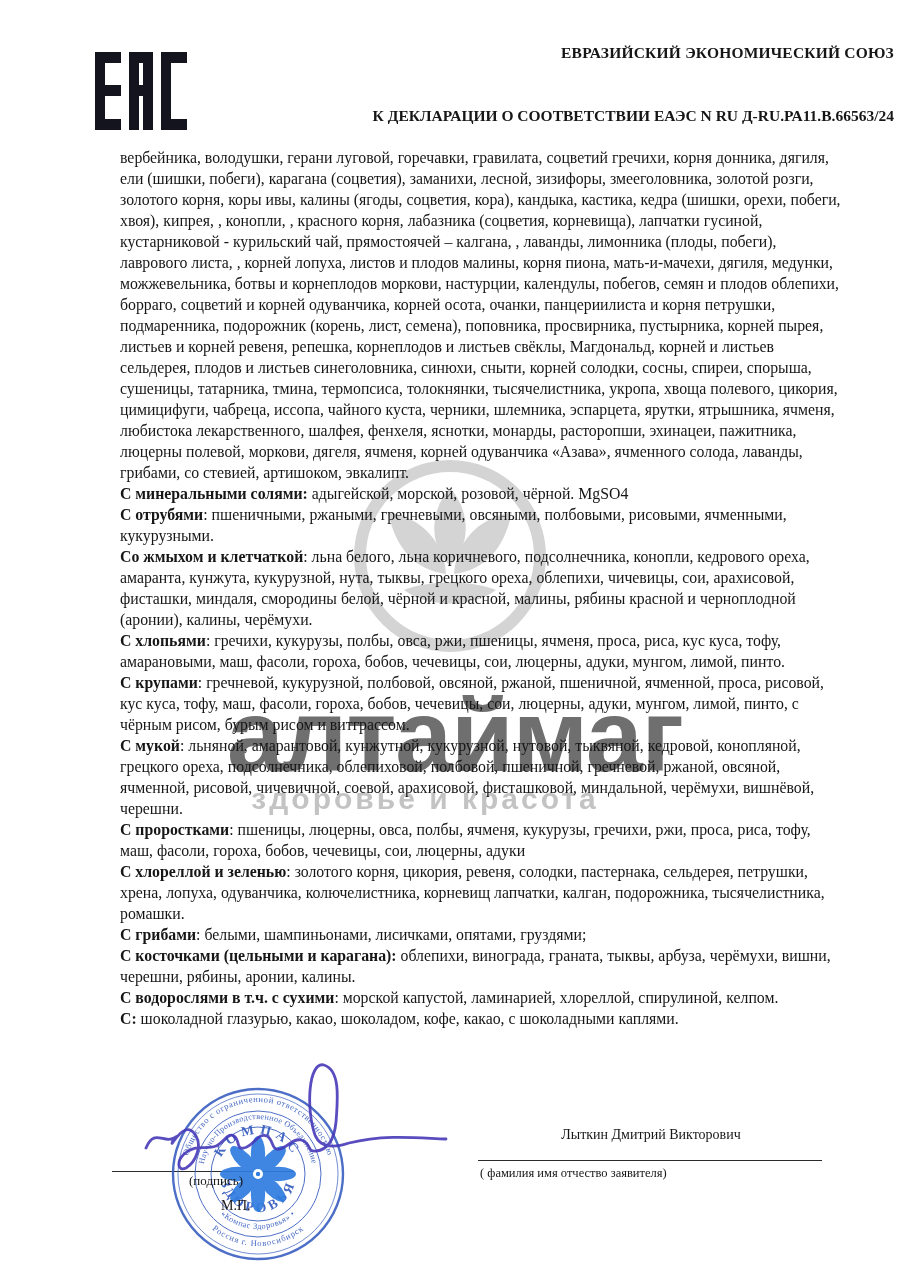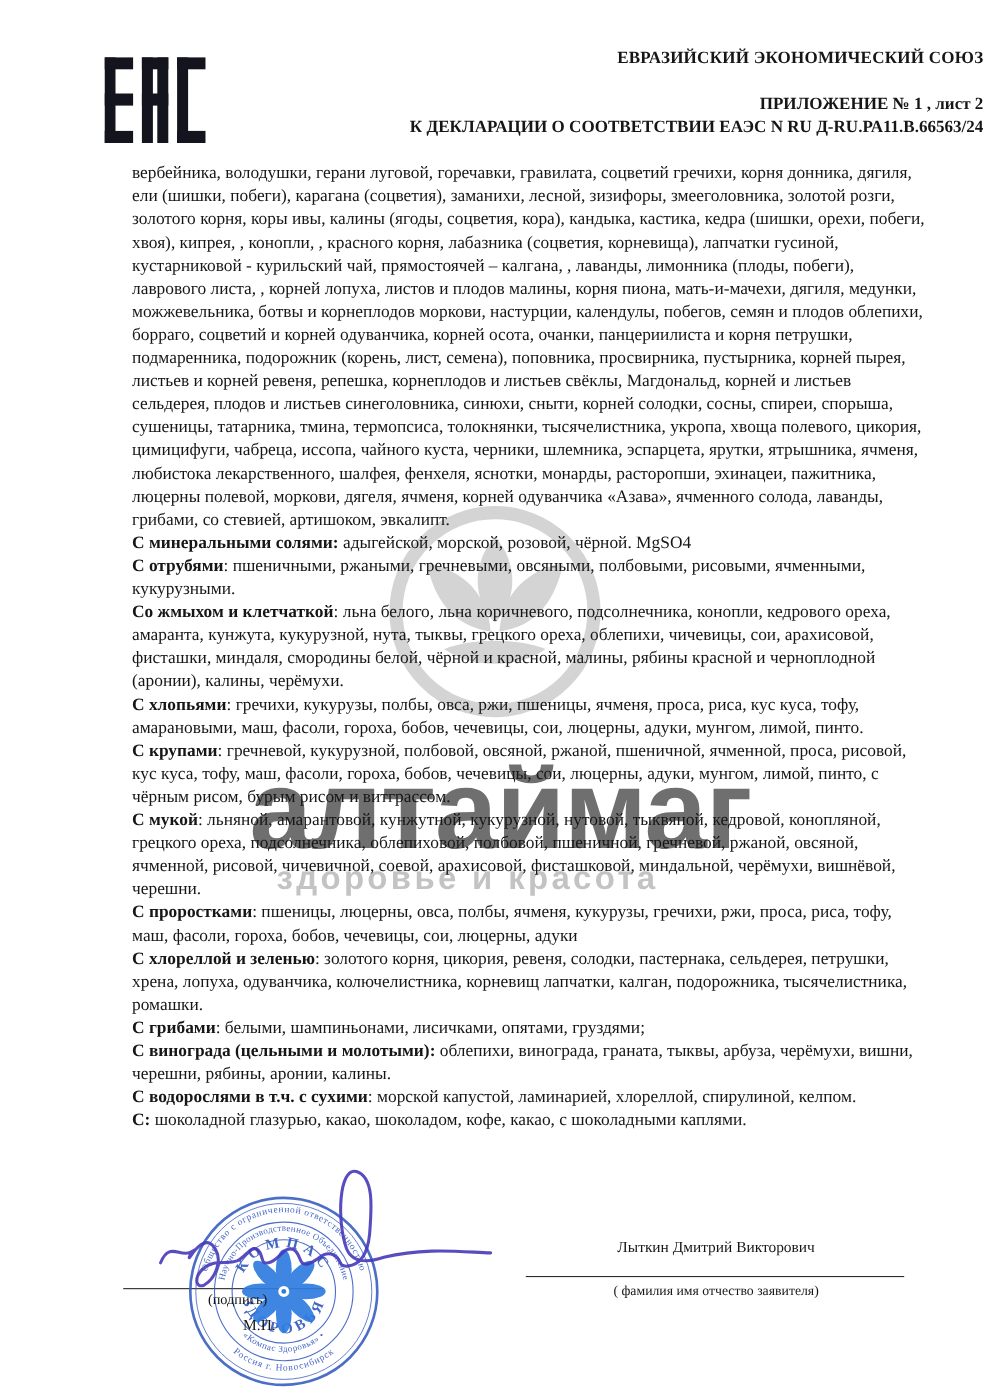--- a/index.html
+++ b/index.html
@@ -25,21 +25,21 @@
             font-size:15.8px;line-height:21px;}
   .bodytext p{margin:0;}
   .bodytext b{font-weight:bold;}
   
   .signline-left{position:absolute;left:112px;top:1171px;width:182px;height:1.3px;background:#2b2b2b;z-index:1;}
   .cap-sign{position:absolute;left:189px;top:1173px;font-size:13px;z-index:4;}
   .cap-mp{position:absolute;left:221px;top:1198px;font-size:14px;z-index:4;}
   .stamp{position:absolute;left:140px;top:1052px;width:330px;height:220px;z-index:3;}
   .applicant{position:absolute;left:480px;top:1127px;width:342px;text-align:center;font-size:14px;z-index:2;}
   .signline-right{position:absolute;left:478px;top:1160px;width:344px;height:1.3px;background:#2b2b2b;z-index:2;}
-  .cap-applicant{position:absolute;left:480px;top:1166px;width:342px;text-align:center;font-size:12.5px;z-index:2;}
+  .cap-applicant{position:absolute;left:480px;top:1166px;width:342px;font-size:12.5px;z-index:2;}
   .stamp text{font-family:"Liberation Serif", serif;}
 </style>
 </head>
 <body>
 
 <div class="page" data-name="document-page">
 
   <svg class="eac" viewBox="0 0 92 78" data-name="eac-logo" aria-hidden="true">
     <g fill="#14141e">
 
@@ -53,21 +53,20 @@
       <rect x="34" y="0" width="24" height="11"></rect>
       <rect x="34" y="33" width="24" height="11"></rect>
 
       <rect x="66" y="0" width="10" height="78"></rect>
       <rect x="66" y="0" width="26" height="11"></rect>
       <rect x="66" y="67" width="26" height="11"></rect>
     </g>
   </svg>
 
   <div class="hdr hdr1" data-name="union-title">ЕВРАЗИЙСКИЙ ЭКОНОМИЧЕСКИЙ СОЮЗ</div>
-  <div class="hdr hdr2" data-name="appendix-line">ПРИЛОЖЕНИЕ № 1 , лист 2</div>
   <div class="hdr hdr3" data-name="declaration-number-line">К ДЕКЛАРАЦИИ О СООТВЕТСТВИИ ЕАЭС N RU Д-RU.РА11.В.66563/24</div>
 
   <svg class="wm-logo" viewBox="0 0 196 196" data-name="watermark-logo" aria-hidden="true">
     <g stroke="#b1b1b1" fill="none">
       <circle cx="98" cy="98" r="90" stroke-width="12"></circle>
     </g>
     <g fill="#b1b1b1" stroke="none">
       <path d="M98 30 C78 52 76 86 98 108 C120 86 118 52 98 30 Z"></path>
       <path d="M36 54 C44 92 64 112 94 116 C92 84 70 60 36 54 Z"></path>
       <path d="M160 54 C152 92 132 112 102 116 C104 84 126 60 160 54 Z"></path>
@@ -81,21 +80,21 @@
       <p data-name="body-paragraph">вербейника, володушки, герани луговой, горечавки, гравилата, соцветий гречихи, корня донника, дягиля, ели (шишки, побеги), карагана (соцветия), заманихи, лесной, зизифоры, змееголовника, золотой розги, золотого корня, коры ивы, калины (ягоды, соцветия, кора), кандыка, кастика, кедра (шишки, орехи, побеги, хвоя), кипрея, , конопли, , красного корня, лабазника (соцветия, корневища), лапчатки гусиной, кустарниковой - курильский чай, прямостоячей – калгана, , лаванды, лимонника (плоды, побеги), лаврового листа, , корней лопуха, листов и плодов малины, корня пиона, мать-и-мачехи, дягиля, медунки, можжевельника, ботвы и корнеплодов моркови, настурции, календулы, побегов, семян и плодов облепихи, борраго, соцветий и корней одуванчика, корней осота, очанки, панцериилиста и корня петрушки, подмаренника,  подорожник (корень, лист, семена), поповника, просвирника, пустырника, корней пырея, листьев и корней ревеня, репешка, корнеплодов и листьев свёклы, Магдональд, корней и листьев сельдерея, плодов и листьев синеголовника, синюхи, сныти, корней солодки, сосны, спиреи, спорыша, сушеницы, татарника, тмина, термопсиса, толокнянки, тысячелистника, укропа, хвоща полевого, цикория, цимицифуги, чабреца, иссопа, чайного куста, черники, шлемника, эспарцета, ярутки, ятрышника, ячменя, любистока лекарственного, шалфея, фенхеля, яснотки, монарды, расторопши, эхинацеи, пажитника, люцерны полевой, моркови, дягеля, ячменя, корней одуванчика «Азава», ячменного солода, лаванды, грибами, со стевией, артишоком, эвкалипт.</p>
       <p data-name="body-paragraph"><b>С минеральными солями:</b> адыгейской, морской, розовой, чёрной. MgSO4</p>
       <p data-name="body-paragraph"><b>С отрубями</b>: пшеничными, ржаными, гречневыми, овсяными, полбовыми,  рисовыми, ячменными, кукурузными.</p>
       <p data-name="body-paragraph"><b>Со жмыхом и клетчаткой</b>: льна белого, льна коричневого, подсолнечника, конопли, кедрового ореха, амаранта, кунжута, кукурузной, нута, тыквы, грецкого ореха, облепихи, чичевицы, сои, арахисовой,  фисташки, миндаля, смородины белой, чёрной и красной, малины, рябины красной и черноплодной (аронии), калины, черёмухи.</p>
       <p data-name="body-paragraph"><b>С хлопьями</b>: гречихи, кукурузы, полбы, овса, ржи, пшеницы, ячменя, проса, риса, кус куса, тофу, амарановыми, маш, фасоли, гороха, бобов, чечевицы, сои, люцерны, адуки, мунгом, лимой, пинто.</p>
       <p data-name="body-paragraph"><b>С крупами</b>: гречневой, кукурузной, полбовой, овсяной, ржаной, пшеничной, ячменной, проса, рисовой, кус куса, тофу, маш, фасоли, гороха, бобов, чечевицы, сои, люцерны, адуки, мунгом, лимой, пинто, с чёрным рисом, бурым рисом и витграссом.</p>
       <p data-name="body-paragraph"><b>С мукой</b>: льняной, амарантовой, кунжутной, кукурузной, нутовой, тыквяной, кедровой, конопляной, грецкого ореха, подсолнечника, облепиховой, полбовой, пшеничной, гречневой, ржаной, овсяной, ячменной, рисовой, чичевичной, соевой,  арахисовой,  фисташковой, миндальной, черёмухи, вишнёвой, черешни.</p>
       <p data-name="body-paragraph"><b>С проростками</b>: пшеницы, люцерны, овса, полбы, ячменя, кукурузы, гречихи, ржи, проса, риса, тофу, маш, фасоли, гороха, бобов, чечевицы, сои, люцерны, адуки</p>
       <p data-name="body-paragraph"><b>С хлореллой и зеленью</b>: золотого корня, цикория, ревеня, солодки,  пастернака, сельдерея, петрушки, хрена, лопуха, одуванчика, колючелистника,  корневищ лапчатки, калган, подорожника, тысячелистника, ромашки.</p>
       <p data-name="body-paragraph"><b>С грибами</b>: белыми, шампиньонами, лисичками, опятами, груздями;</p>
-      <p data-name="body-paragraph"><b>С винограда (цельными и молотыми):</b> облепихи, винограда, граната, тыквы, арбуза, черёмухи, вишни, черешни, рябины, аронии, калины.</p>
+      <p data-name="body-paragraph"><b>С косточками (цельными и карагана):</b> облепихи, винограда, граната, тыквы, арбуза, черёмухи, вишни, черешни, рябины, аронии, калины.</p>
       <p data-name="body-paragraph"><b>С водорослями в т.ч. с сухими</b>:  морской капустой,  ламинарией, хлореллой, спирулиной, келпом.</p>
       <p data-name="body-paragraph"><b>С:</b> шоколадной глазурью, какао, шоколадом, кофе, какао, с шоколадными каплями.</p>
     </div>
 
   <div class="signline-left" data-name="signature-line"></div>
   <div class="cap-sign" data-name="signature-caption">(подпись)</div>
   <div class="cap-mp" data-name="seal-place-caption">М.П.</div>
 
   <svg class="stamp" viewBox="0 0 330 220" data-name="company-stamp" aria-hidden="true">
     <defs>

